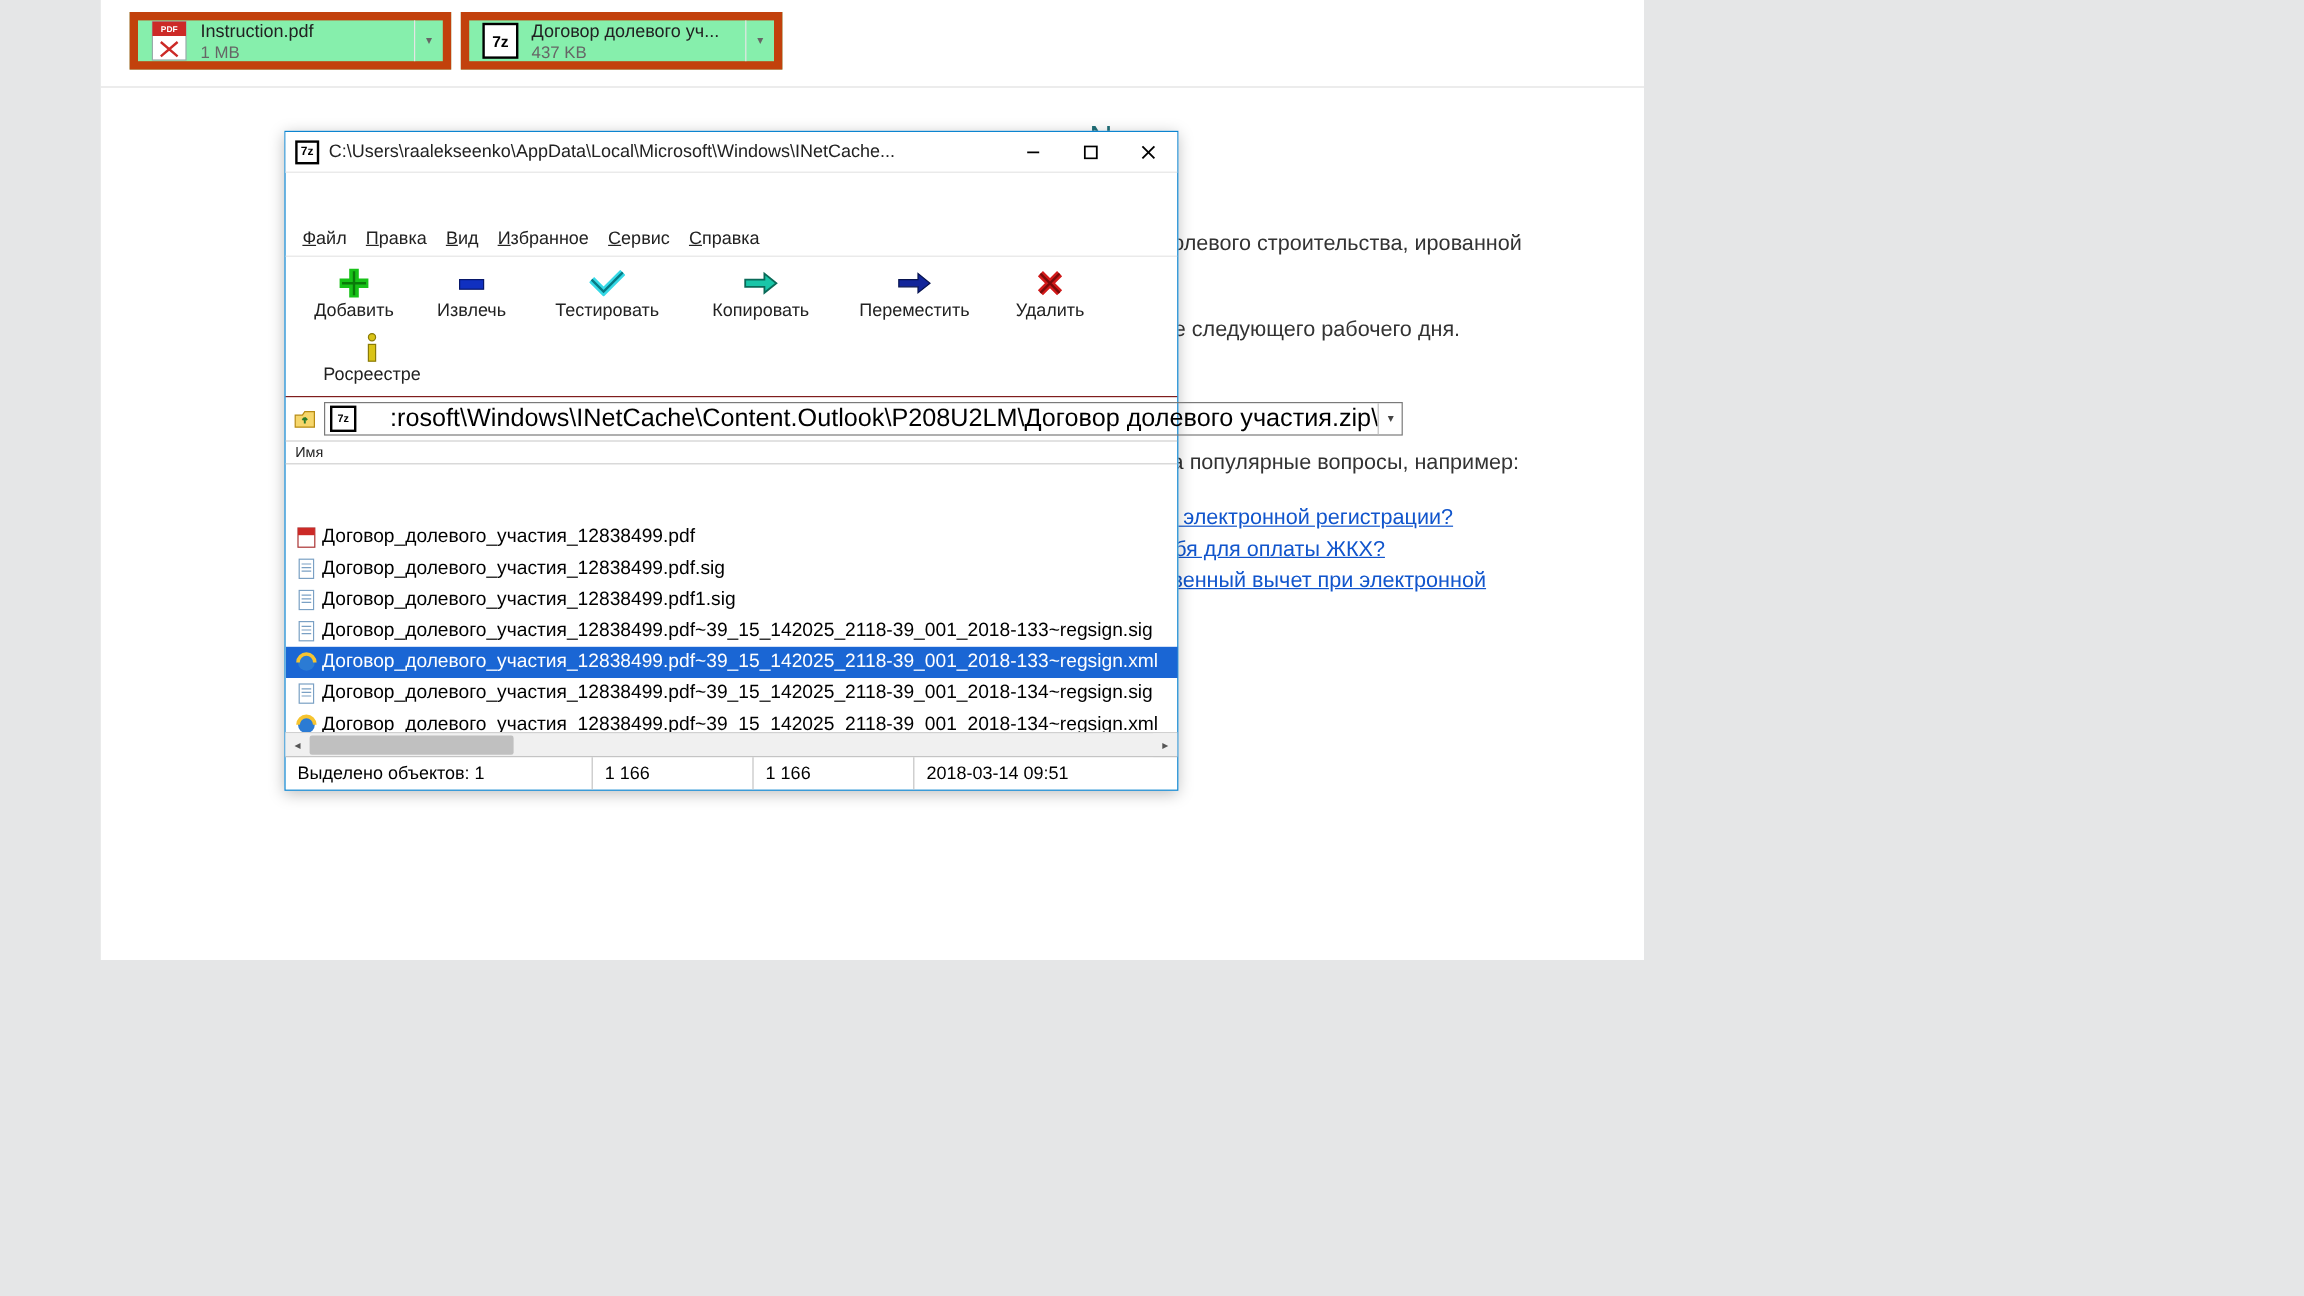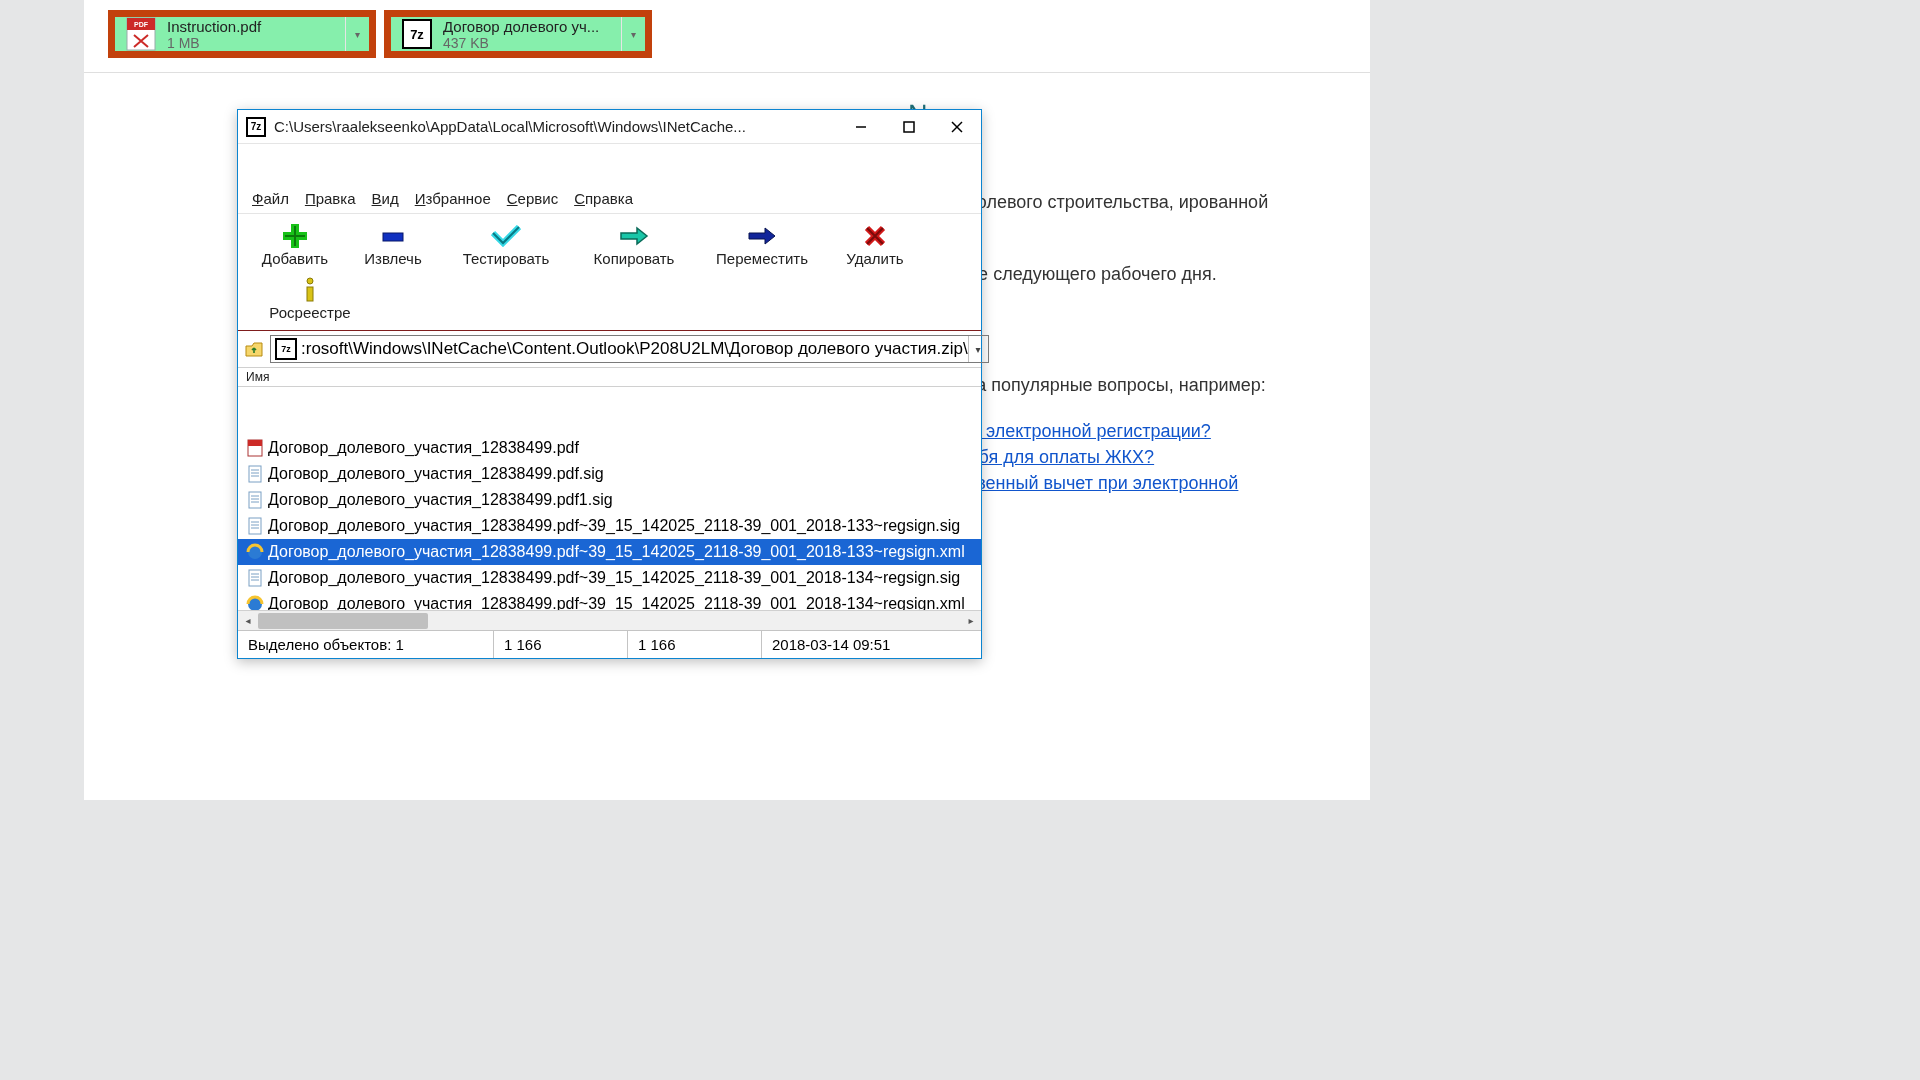--- a/index.html
+++ b/index.html
@@ -55,21 +55,21 @@
   .toolbar { display:flex; flex-wrap:wrap; padding: 4px 8px; border-bottom:1px solid #7f1d1d; }
   .tbtn { width: 98px; height: 54px; display:flex; flex-direction:column; align-items:center; justify-content:center; font-size:15px; color:#222; }
   .tbtn.wide { width: 128px; }
   .tbtn .ic { height: 24px; display:flex; align-items:center; justify-content:center; margin-bottom:2px; }
   .break { flex-basis: 100%; height:0; }
 
   .addrbar { display:flex; align-items:center; padding: 4px 6px; border-bottom:1px solid #d0d0d0; gap:6px; }
   .addrbar .up { width:22px; height:22px; display:flex; align-items:center; justify-content:center; }
   .addrbar .combo { flex:1; height:28px; border:1px solid #7a7a7a; display:flex; align-items:center; position:relative; }
   .addrbar .combo .cicon { width:22px; height:22px; border:2px solid #000; margin:0 4px; display:flex;align-items:center;justify-content:center;font-size:9px;font-weight:bold; }
-  .addrbar .combo .path { flex:1; font-size:17px; white-space:nowrap; overflow:hidden; }
+  .addrbar .combo .path { flex:1; font-size:21px; white-space:nowrap; overflow:hidden;margin-left:24px; }
   .addrbar .combo .drop { width:20px; height:100%; border-left:1px solid #c0c0c0; display:flex; align-items:center; justify-content:center; font-size:10px; color:#444; }
 
   .listhdr { display:flex; border-bottom:1px solid #d0d0d0; padding: 2px 8px; font-size:12px; color:#222; }
   .files {
     flex: 1; overflow-y:auto; overflow-x:auto; font-size:16px; position:relative;margin-top:48px;
   }
   .files .row {
     display:flex; align-items:center; padding: 2px 8px; white-space:nowrap; height:26px;
   }
   .files .row.sel { background:#1a66d4; color:#fff; }

